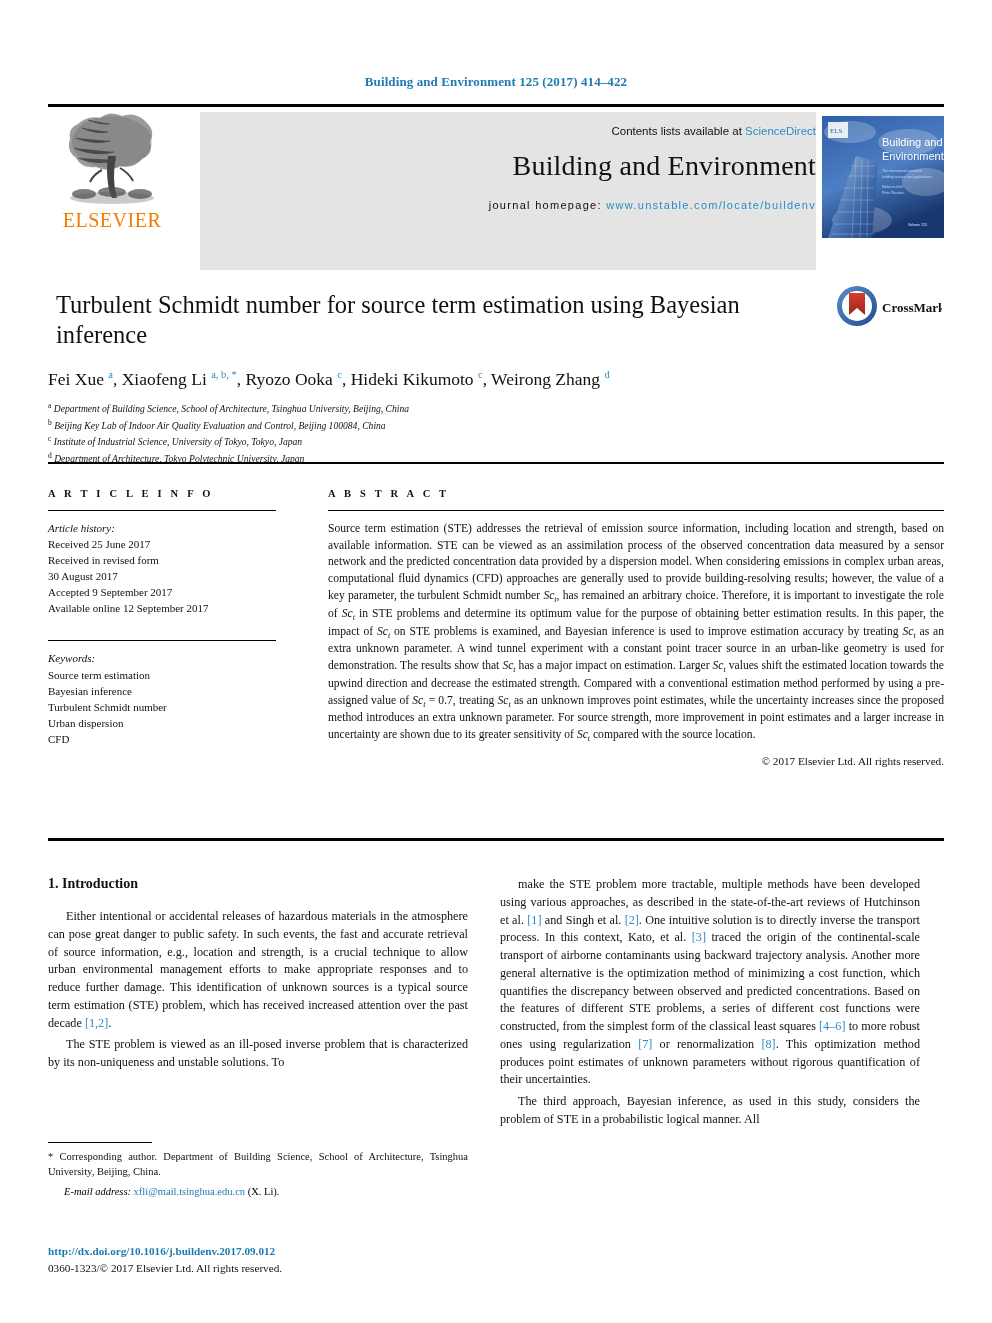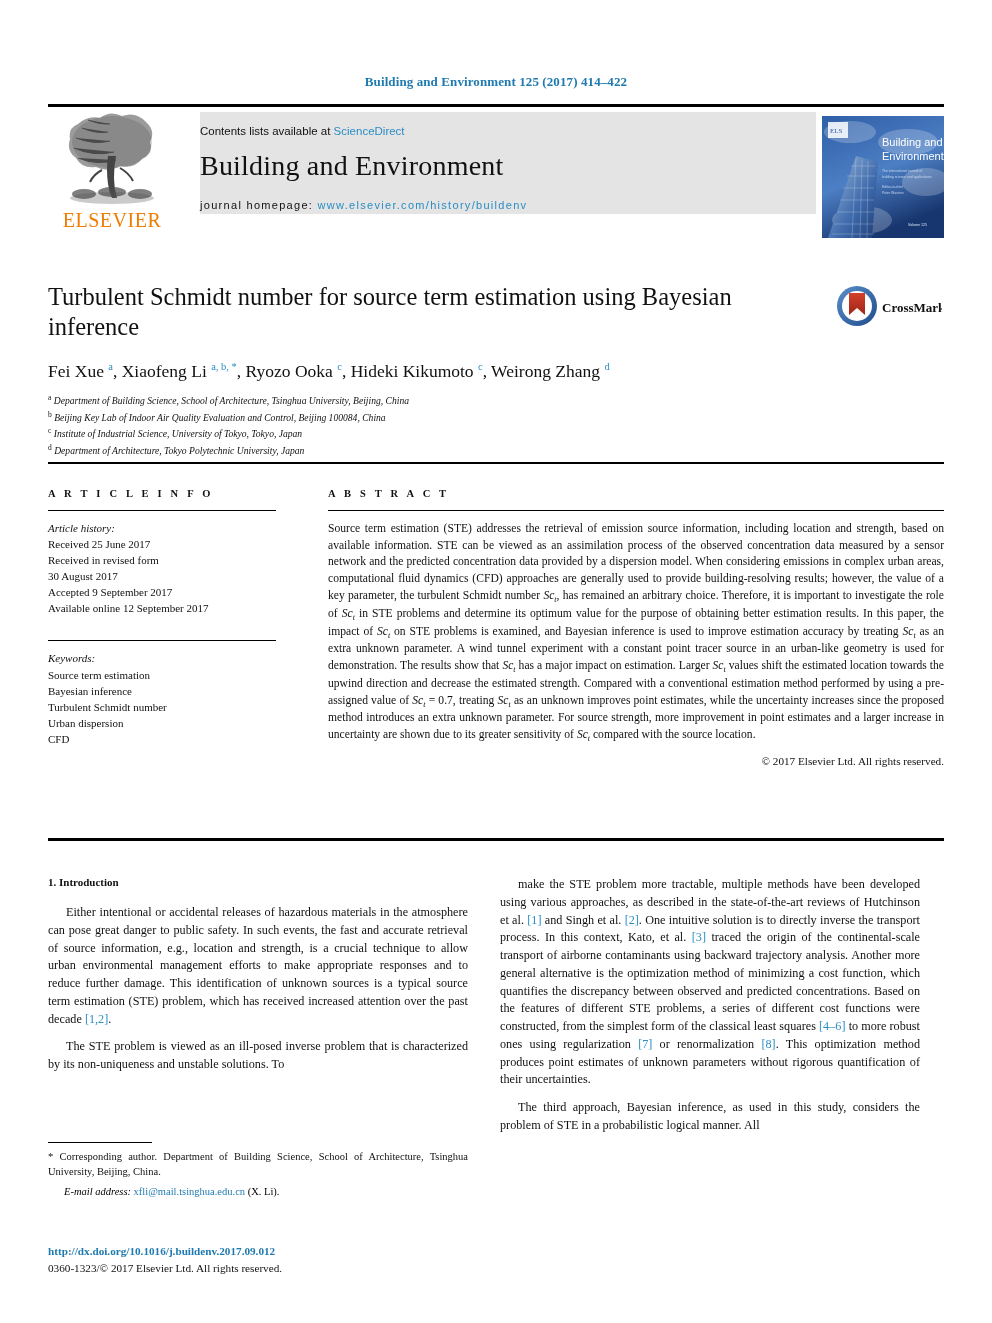--- a/index.html
+++ b/index.html
@@ -66,23 +66,23 @@
     font-family: "Liberation Serif", serif;
     font-size: 20px;
     letter-spacing: 0.5px;
     color: #F07C00;
   }
   .banner {
     position: absolute;
     left: 152px;
     top: 0;
     right: 128px;
-    height: 102px;
+    height: 158px;
     background: #e4e4e4;
-    text-align: left;
+    text-align: right;
   }
   .contents-line {
     margin-top: 13px;
     font-family: "Liberation Sans", sans-serif;
     font-size: 11.5px;
     color: #111;
   }
   .contents-line .sd {
     color: #2b8dc4;
   }
@@ -117,21 +117,21 @@
     left: 48px;
     top: 282px;
     width: 896px;
   }
   .paper-title {
     font-family: "Liberation Serif", serif;
     font-size: 24.5px;
     line-height: 1.24;
     color: #111;
     width: 760px;
-    margin: 0;
+    margin: 8px;
     font-weight: normal;
   }
   .crossmark {
     position: absolute;
     right: 2px;
     top: 2px;
     width: 106px;
     height: 44px;
   }
   .authors {
@@ -247,34 +247,34 @@
   .col {
     position: absolute;
     top: 0;
     width: 420px;
   }
   .col-left { left: 0; }
   .col-right { left: 452px; }
   .h2 {
     font-family: "Liberation Serif", serif;
     font-weight: bold;
-    font-size: 11px;
+    font-size: 14px;
     color: #111;
     margin: 0 0 16px 0;
   }
   .p {
     font-family: "Liberation Serif", serif;
     font-size: 12.2px;
     line-height: 1.455;
     text-align: justify;
     color: #111;
     margin: 0;
     text-indent: 18px;
   }
-  .p + .p { margin-top: 10px; }
+  .p + .p { margin-top: 4px; }
   .ref { color: #2b8dc4; }
   
   .footnote {
     position: absolute;
     left: 48px;
     top: 1142px;
     width: 420px;
   }
   .footnote-rule {
     width: 104px;
@@ -341,21 +341,21 @@
         </svg>
         <div class="elsevier-word">ELSEVIER</div>
       </div>
 
       <div class="banner">
         <div class="contents-line">
           <span>Contents lists available at </span><span class="sd">ScienceDirect</span>
         </div>
         <div class="journal-title">Building and Environment</div>
         <div class="homepage-line">
-          <span>journal homepage: </span><span class="url">www.elsevier.com/history/buildenv</span>
+          <span>journal homepage: </span><span class="url">www.unstable.com/locate/buildenv</span>
         </div>
       </div>
 
       <div class="cover">
         <svg width="122" height="122" viewBox="0 0 122 122">
           <defs>
             <linearGradient id="skyg" x1="0" y1="0" x2="0.4" y2="1">
               <stop offset="0%" stop-color="#2f5fa8"></stop>
               <stop offset="55%" stop-color="#4d7fc4"></stop>
               <stop offset="100%" stop-color="#17356e"></stop>

